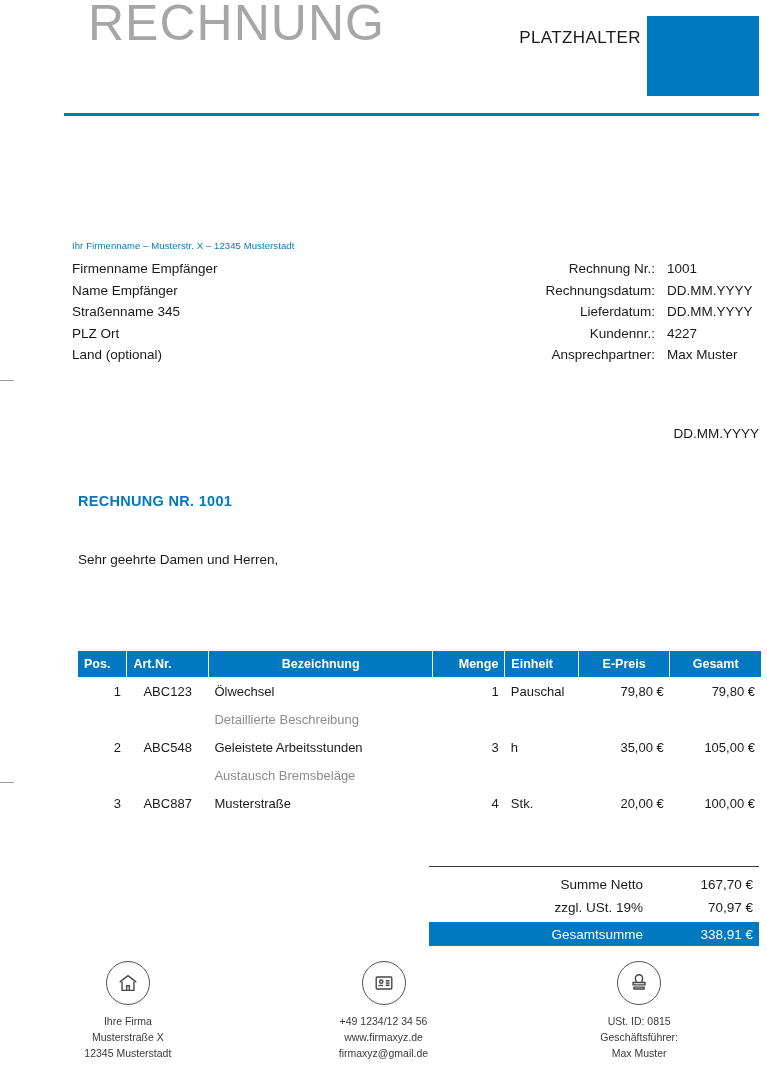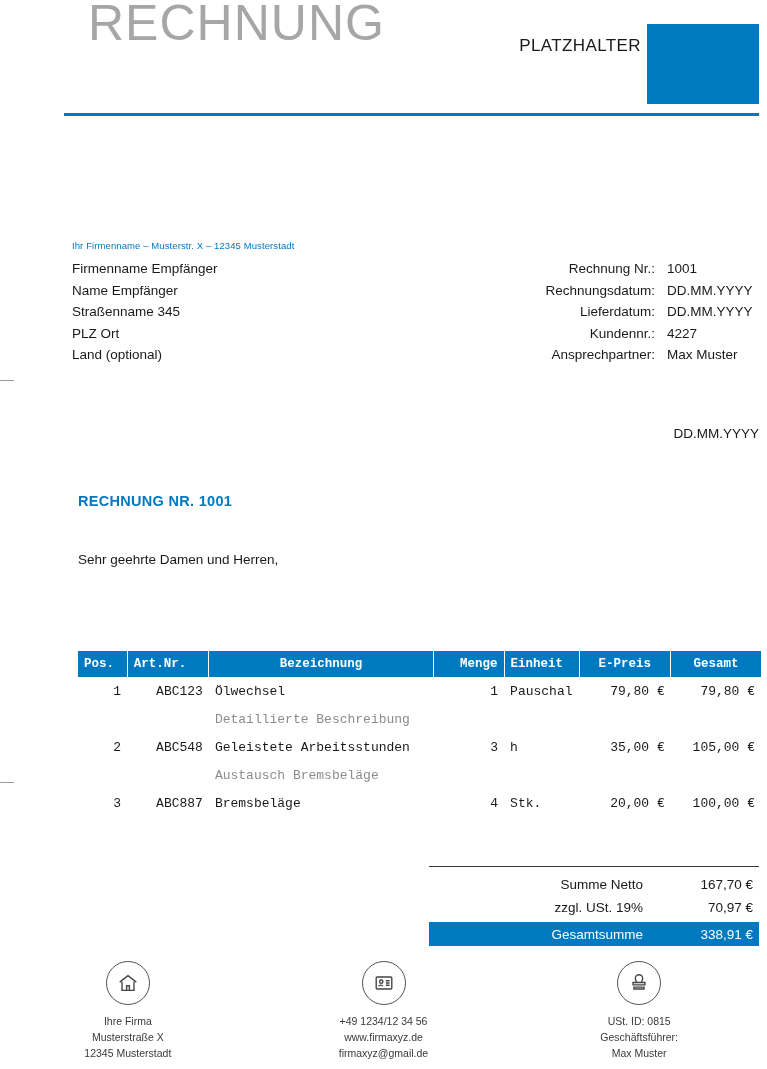--- a/index.html
+++ b/index.html
@@ -33,21 +33,21 @@
     top: -6px;
     font-size: 50px;
     letter-spacing: 1px;
     color: #a6a6a6;
     font-weight: normal;
     white-space: nowrap;
   }
   .logo-block {
     position: absolute;
     right: 8px;
-    top: 24px;
+    top: 16px;
     width: 305px;
     height: 80px;
   }
   .logo-square {
     position: absolute;
     right: 0;
     top: 0;
     width: 112px;
     height: 80px;
     background: #0079c1;
@@ -164,21 +164,20 @@
   }
 
   
   .items {
     position: absolute;
     left: 78px;
     top: 651px;
     width: 683px;
     border-collapse: collapse;
     font-size: 12.5px;
-    font-family: Liberation Mono, monospace;
   }
   .items thead th {
     background: #0079c1;
     color: #ffffff;
     font-weight: bold;
     font-size: 12.5px;
     height: 26px;
     padding: 0 6px;
     border-right: 1px solid #ffffff;
     white-space: nowrap;
@@ -192,21 +191,21 @@
     vertical-align: middle;
     color: #1a1a1a;
     font-size: 13px;
   }
   .items tbody tr.desc td {
     height: 28px;
     color: #8c8c8c;
     font-size: 13px;
   }
   .col-pos   { width: 38px;  text-align: right; }
-  .col-art   { width: 72px;  text-align: right; }
+  .col-art   { width: 72px;  text-align: center; }
   .col-bez   { width: 232px; text-align: left; }
   .col-menge { width: 62px;  text-align: right; }
   .col-einh  { width: 62px;  text-align: left; }
   .col-epreis{ width: 84px;  text-align: right; }
   .col-gesamt{ width: 84px;  text-align: right; }
 
   th.col-pos   { text-align: left; padding-left: 8px; }
   th.col-art   { text-align: left; }
   th.col-bez   { text-align: center; }
   th.col-menge { text-align: right; }
@@ -376,21 +375,21 @@
         <td class="col-art"></td>
         <td class="col-bez">Austausch Bremsbeläge</td>
         <td class="col-menge"></td>
         <td class="col-einh"></td>
         <td class="col-epreis"></td>
         <td class="col-gesamt"></td>
       </tr>
       <tr>
         <td class="col-pos">3</td>
         <td class="col-art">ABC887</td>
-        <td class="col-bez">Bremsbeläge</td>
+        <td class="col-bez">Musterstraße</td>
         <td class="col-menge">4</td>
         <td class="col-einh">Stk.</td>
         <td class="col-epreis">20,00 €</td>
         <td class="col-gesamt">100,00 €</td>
       </tr>
     </tbody>
   </table>
 
   <div class="totals">
     <div class="rule"></div>

